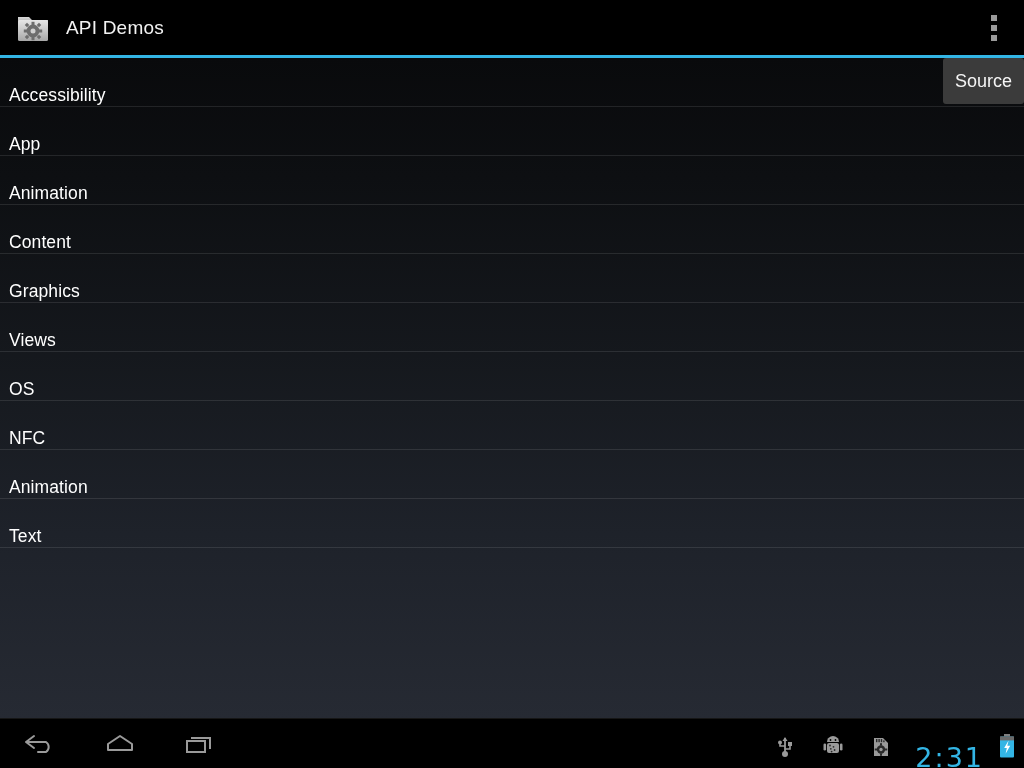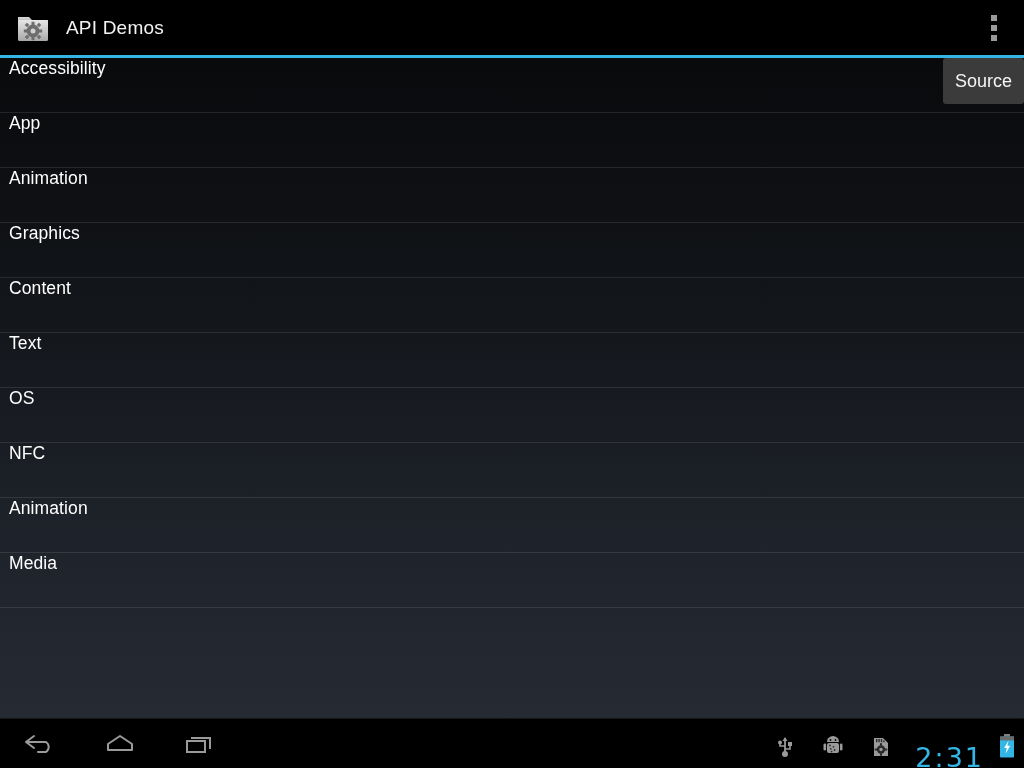--- a/index.html
+++ b/index.html
@@ -53,22 +53,22 @@
   }
 
   
   #list-area {
     position:absolute; left:0; top:58px;
     width:1024px; height:660px;
     background:linear-gradient(to bottom,#090a0c 0%,#0d0f12 18%,#15181d 45%,#1e222a 72%,#262a33 100%);
     overflow:hidden;
   }
   .list-row {
-    height:55px;
-    display:flex; align-items:flex-start;
+    height:49px;
+    display:flex; align-items:flex-end;
     padding-left:9px;
     border-bottom:1px solid rgba(255,255,255,0.10);
     position:relative;
   }
   .list-row .row-label {
     color:#ffffff;
     font-size:17.5px;
     letter-spacing:.1px;
   }
 
@@ -178,39 +178,39 @@
       </div>
     </div>
 
     <div class="list-row">
       <span class="row-label">App</span>
     </div>
     <div class="list-row">
       <span class="row-label">Animation</span>
     </div>
     <div class="list-row">
+      <span class="row-label">Content</span>
+    </div>
+    <div class="list-row">
       <span class="row-label">Graphics</span>
     </div>
     <div class="list-row">
-      <span class="row-label">Content</span>
+      <span class="row-label">Views</span>
+    </div>
+    <div class="list-row">
+      <span class="row-label">OS</span>
+    </div>
+    <div class="list-row">
+      <span class="row-label">NFC</span>
+    </div>
+    <div class="list-row">
+      <span class="row-label">Animation</span>
     </div>
     <div class="list-row">
       <span class="row-label">Text</span>
-    </div>
-    <div class="list-row">
-      <span class="row-label">OS</span>
-    </div>
-    <div class="list-row">
-      <span class="row-label">NFC</span>
-    </div>
-    <div class="list-row">
-      <span class="row-label">Animation</span>
-    </div>
-    <div class="list-row">
-      <span class="row-label">Media</span>
     </div>
 
   </div>
 
   <div id="nav-bar">
 
     <div class="nav-btn" id="nav-back">
       <svg width="36" height="24" viewBox="0 0 36 24">
         <path d="M4 10 L12 4 M4 10 L12 16 M4 10 H24 a6 6 0 0 1 0 10 H16" fill="none" stroke="#9a9a9a" stroke-width="2" stroke-linecap="round" stroke-linejoin="round"></path>
       </svg>

